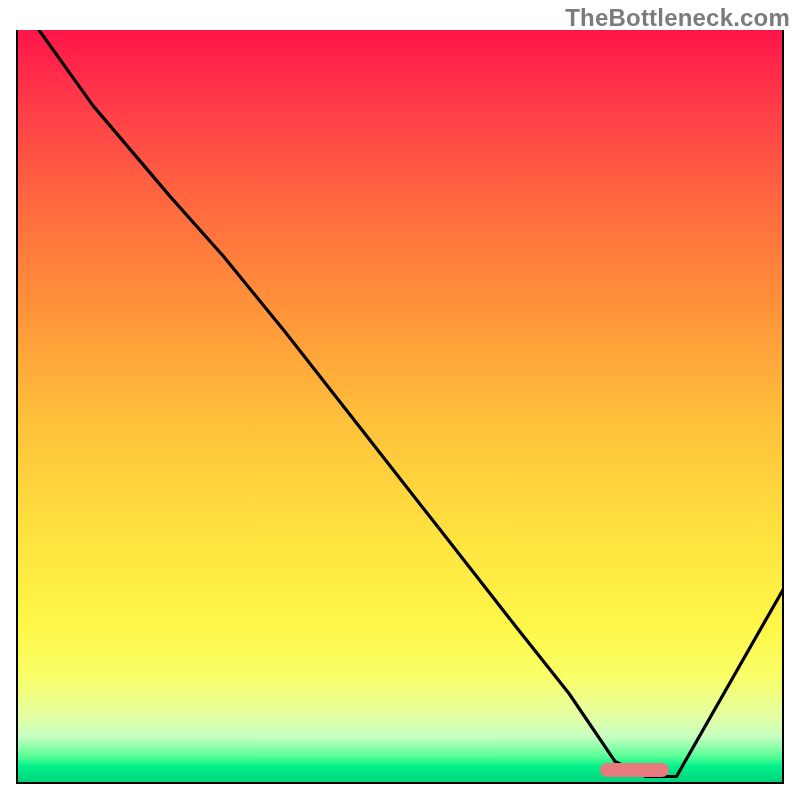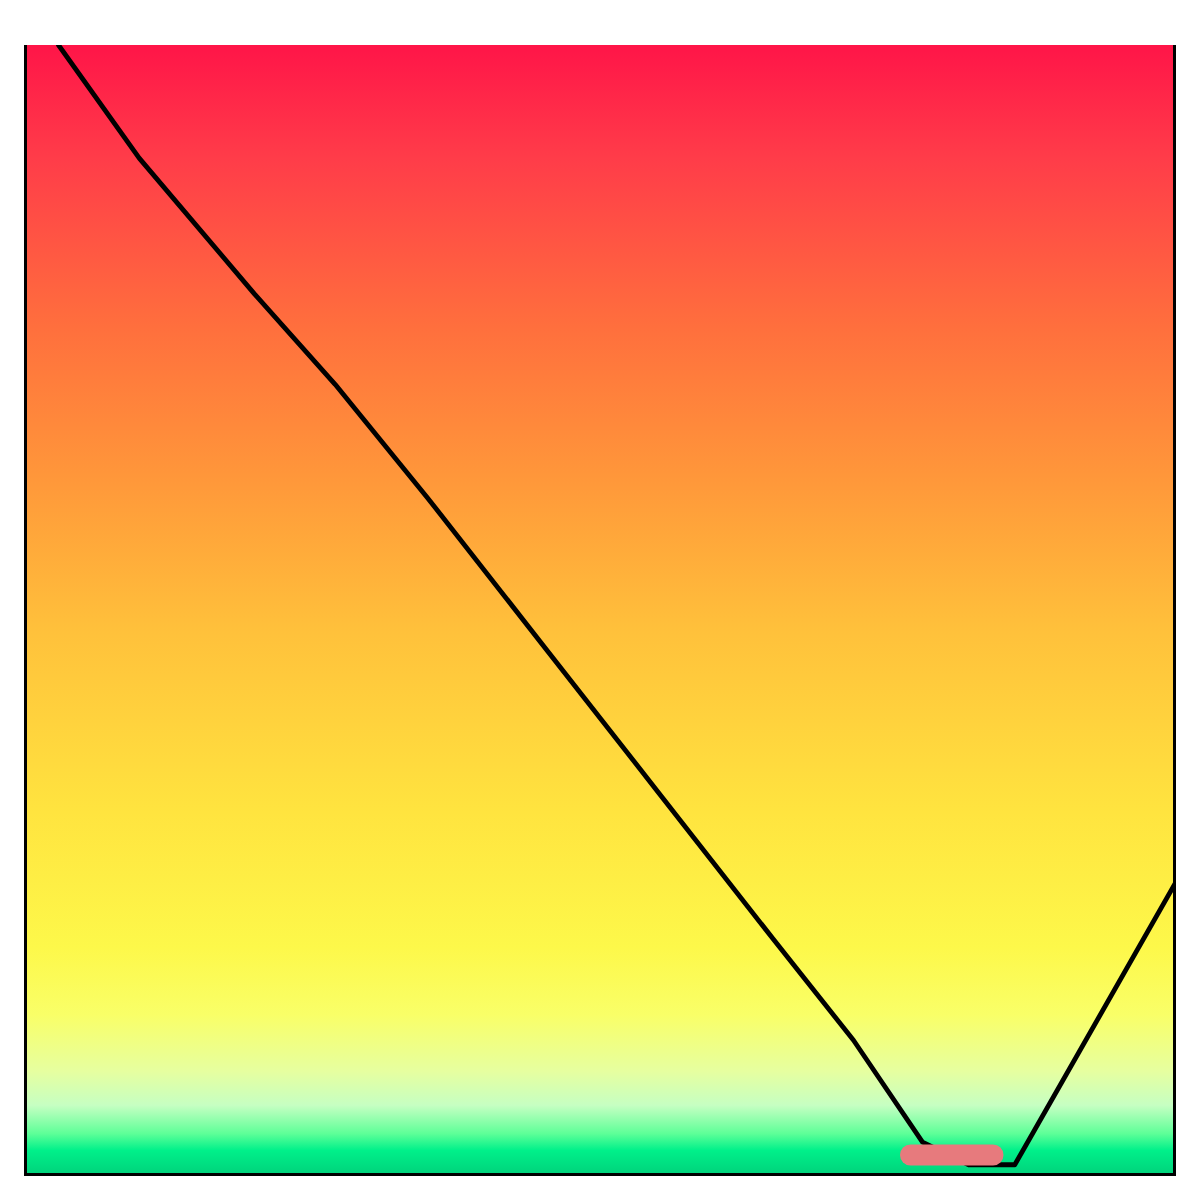--- a/index.html
+++ b/index.html
@@ -69,20 +69,21 @@
     border-radius: 8px;
     background: #e77a7d;
     z-index: 3;
   }
 </style>
 </head>
 <body>
 
 <div class="frame">
 
+  <div class="watermark">TheBottleneck.com</div>
 
   <div class="plot">
     <div class="gradient"></div>
 
     <svg class="overlay" viewBox="0 0 768 754" preserveAspectRatio="none">
       <path d="M23.0 0.0 L76.8 75.4 L153.6 165.9 L207.4 226.2 L268.8 301.6 L345.6 399.6 L422.4 497.6 L499.2 595.7 L553.0 663.5 L599.0 731.4 L629.8 746.5 L660.5 746.5 L768.0 558.0" fill="none" stroke="#000" stroke-width="3.2" stroke-linecap="round" stroke-linejoin="round"></path>
     </svg>
 
     <div class="marker" style="left: 583.68px; width: 69.12px; bottom: 6.572px; background: rgb(231, 122, 125);"></div>
   </div>

